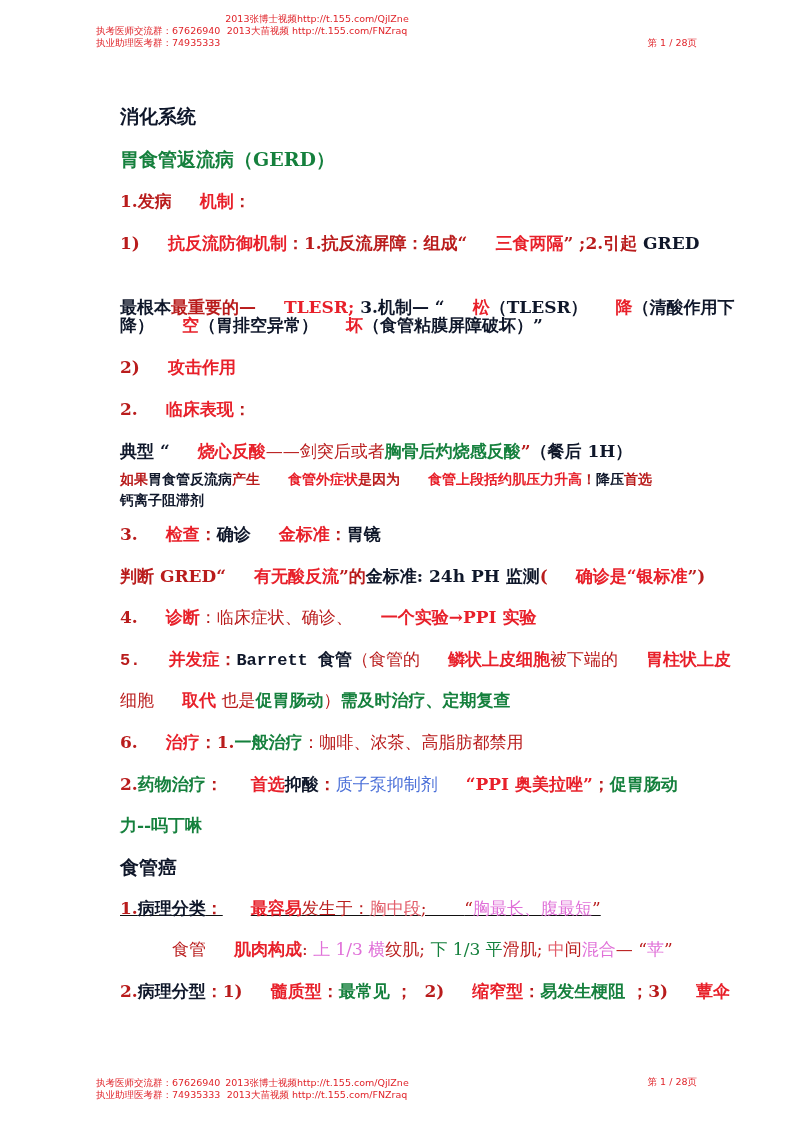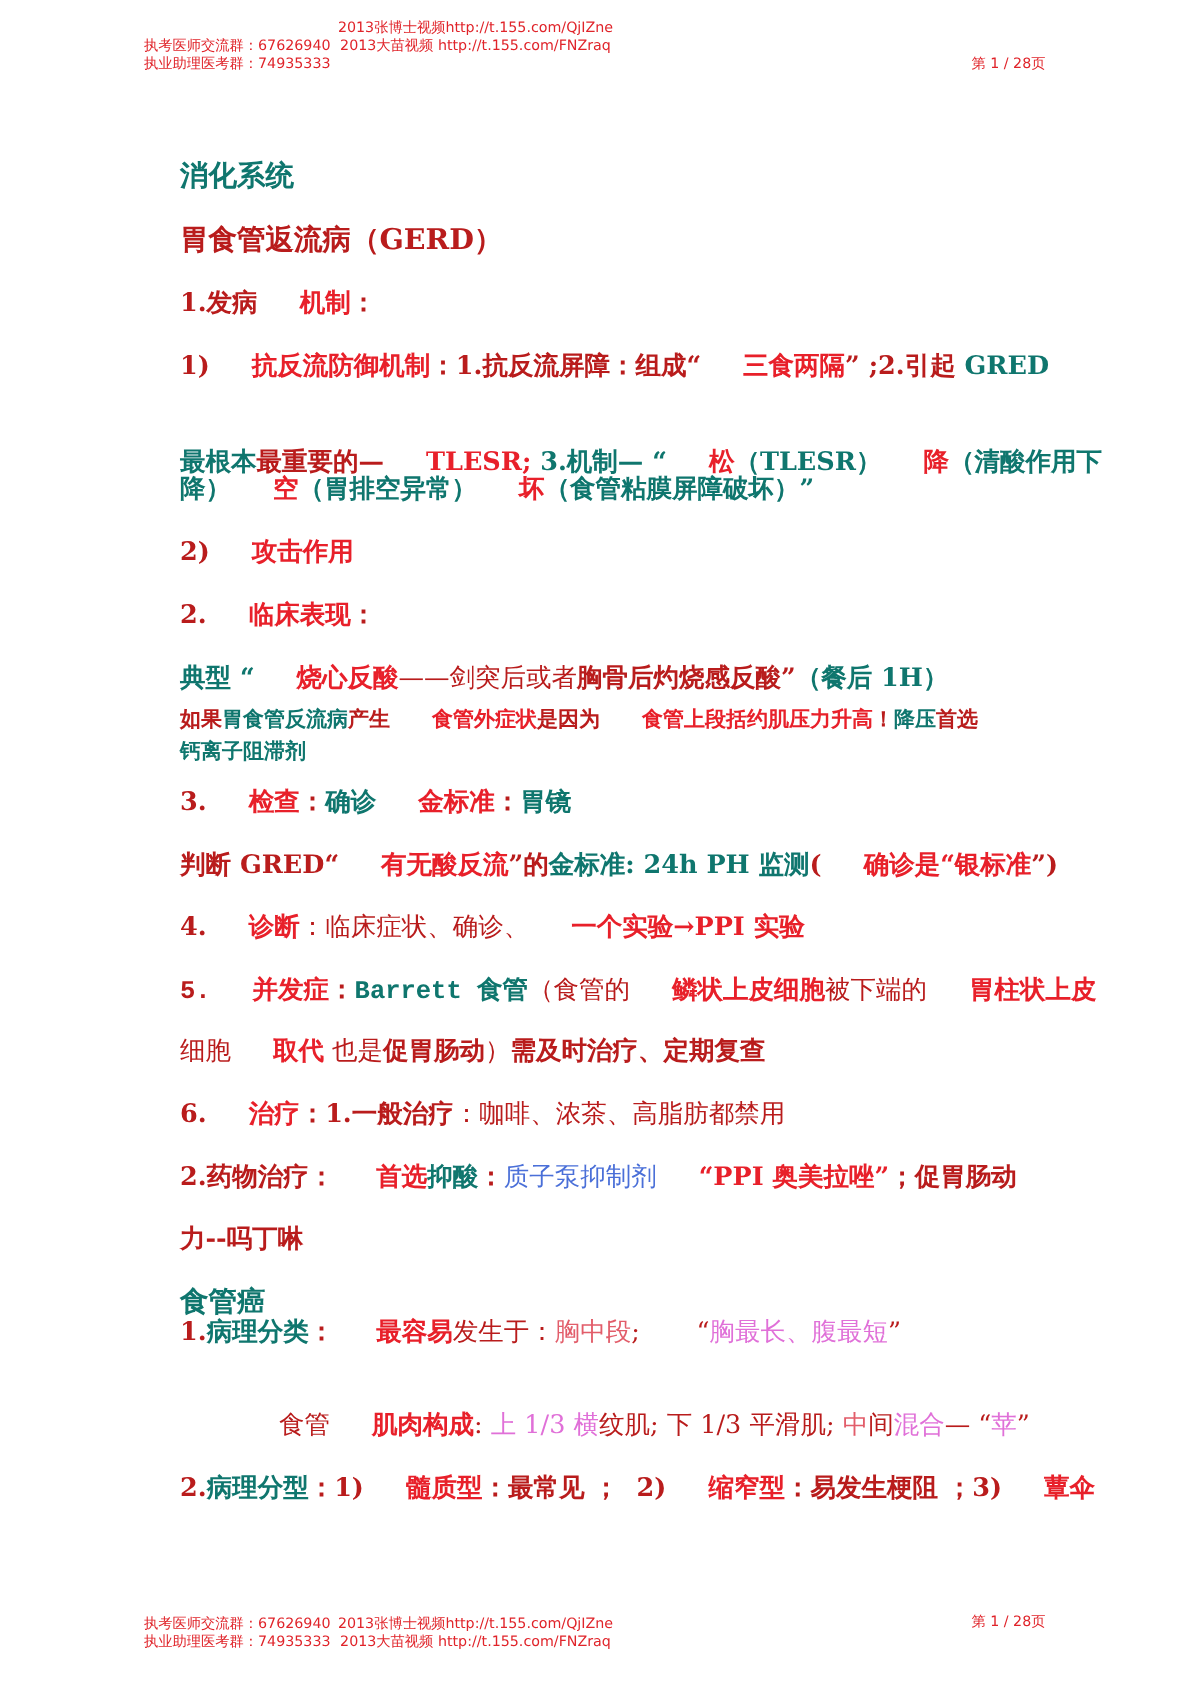--- a/index.html
+++ b/index.html
@@ -8,23 +8,23 @@
   .hdr { position: absolute; font-family: "DejaVu Sans", "Liberation Sans", sans-serif;
          font-size: 9.5px; color: #e0242a; line-height: 12px; white-space: nowrap; }
   .hdr-left { left: 96px; }
   .hdr-center { left: 0; width: 640px; text-align: center; padding-left: 0; }
   .hdr-center div { position: relative; left: -3px; }
   .hdr-right { right: 96px; text-align: right; }
   .content { position: absolute; left: 120px; top: 100px; width: 560px; }
   .line { font-size: 17px; font-weight: bold; white-space: nowrap; position: absolute; left: 0; }
   .line.small { font-size: 14px; }
   .line.title { font-size: 19px; }
-  .b { color: #0f766e; }
+  .b { color: #0f172a; }
   .r { color: #e8202a; padding-left: 28px; }
-  .m { color: #b91c1c; }
+  .m { color: #15803d; }
   .k { color: #b91c1c; }
   .lb { color: #4a6fd8; }
   .pr { color: #e25d6a; }
   .pm { color: #e070d8; }
   .n { font-weight: normal; }
 </style>
 </head>
 <body>
 
 <div class="hdr hdr-left" style="top:25px;">
@@ -91,24 +91,24 @@
   </div>
   <div class="line" style="top:673px;">
     <span class="k">2.</span><span class="m">药物治疗</span><span class="k">：</span><span class="r">首选</span><span class="b">抑酸</span><span class="k">：</span><span class="lb n">质子泵抑制剂</span><span class="r">“PPI 奥美拉唑”</span><span class="k">；</span><span class="m">促胃肠动</span>
   </div>
   <div class="line" style="top:714px;">
     <span class="m">力--吗丁啉</span>
   </div>
 
   <div class="line title b" style="top:755px;">食管癌</div>
 
-  <div class="line" style="top:776px;">
+  <div class="line" style="top:797px;text-decoration:underline;">
     <span class="k">1.</span><span class="b">病理分类</span><span class="k">：</span><span class="r">最容易</span><span class="k n">发生于：</span><span class="pr n">胸中段</span><span class="k n" style="white-space:pre">;       </span><span class="k n">“</span><span class="pm n">胸最长、腹最短</span><span class="k n">”</span>
   </div>
-  <div class="line" style="top:838px; left:66px;">
+  <div class="line" style="top:838px; left:52px;">
     <span class="k n">食管</span><span class="r">肌肉构成</span><span class="k n">: </span><span class="pm n">上 1/3 横</span><span class="k n">纹肌; </span><span class="m n">下 1/3 平</span><span class="k n">滑肌; </span><span class="pr n">中</span><span class="k n">间</span><span class="pm n">混合</span><span class="k n">— “</span><span class="pm n">苹</span><span class="k n">”</span>
   </div>
   <div class="line" style="top:880px;text-align:right;">
     <span class="k">2.</span><span class="b">病理分型</span><span class="k">：1)</span><span class="r">髓质型</span><span class="k">：</span><span class="m">最常见</span><span class="k" style="white-space:pre"> ；  2)</span><span class="r">缩窄型</span><span class="k">：</span><span class="m">易发生梗阻</span><span class="k" style="white-space:pre"> ；3)</span><span class="r">蕈伞</span>
   </div>
 </div>
 
 <div class="hdr hdr-left" style="top:1077px;">
   <div>执考医师交流群：67626940</div>
   <div>执业助理医考群：74935333</div>

